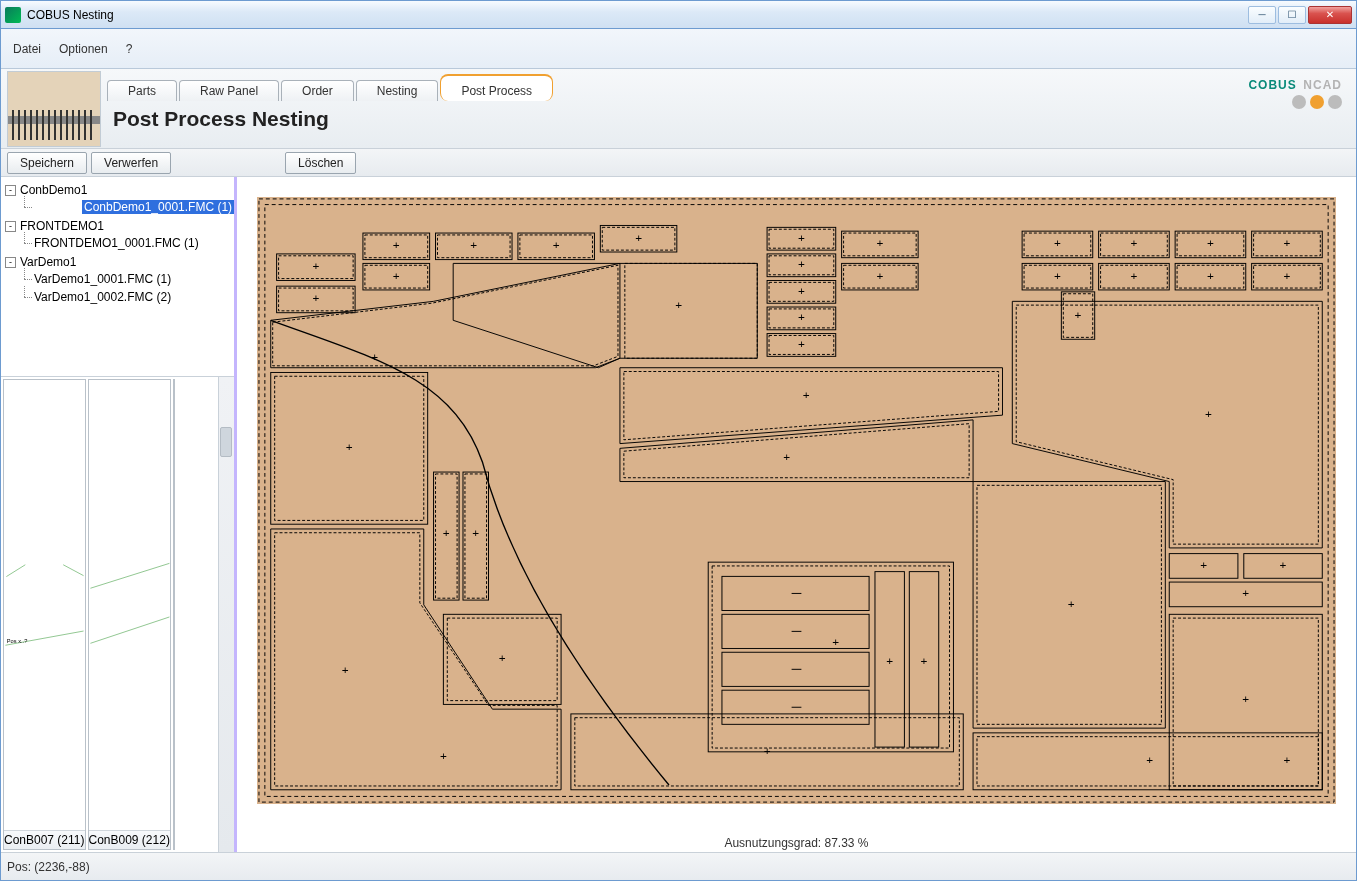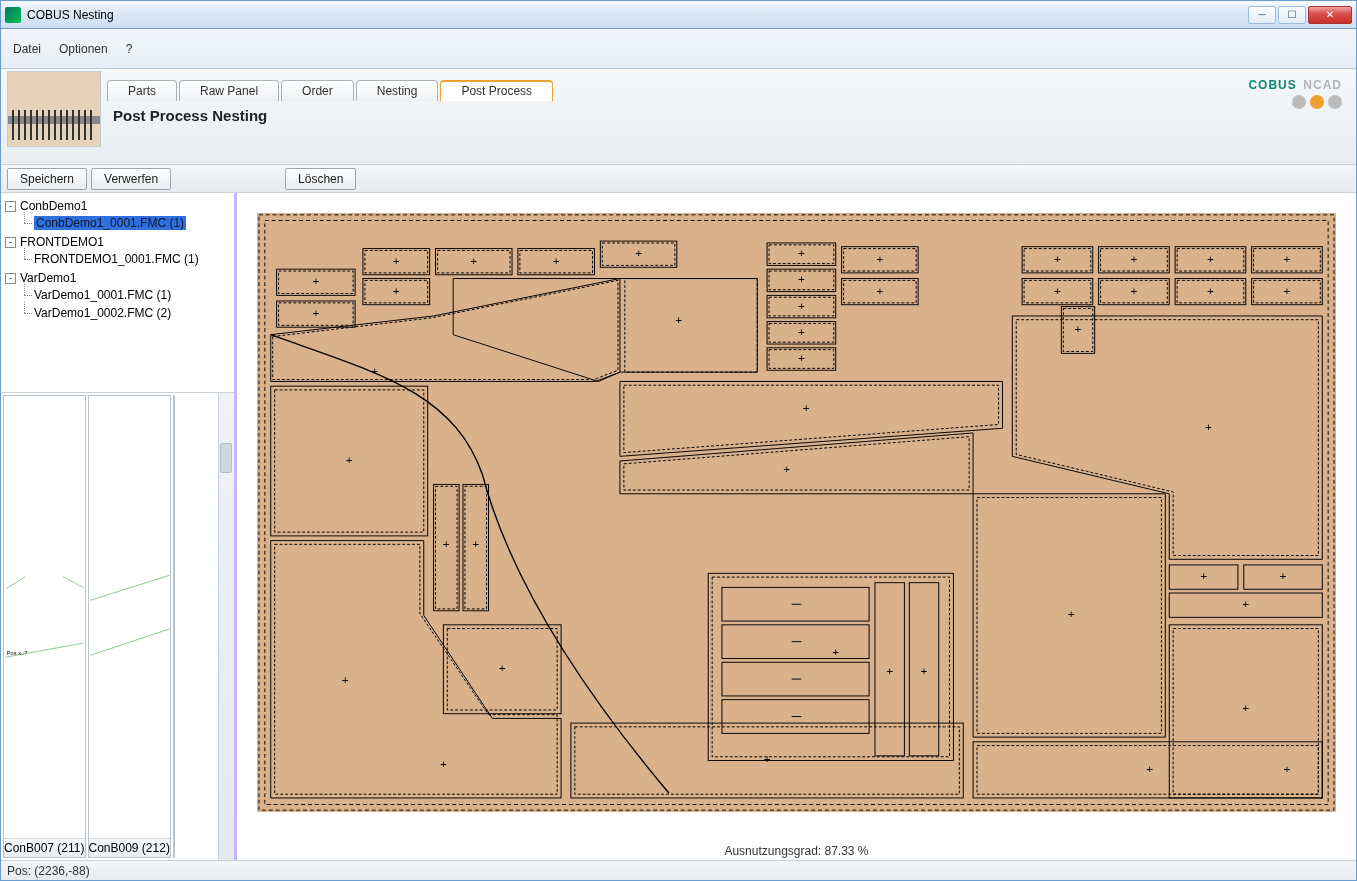--- a/index.html
+++ b/index.html
@@ -12,27 +12,27 @@
 .titlebar .title { flex: 1; font-size: 12px; color: #000; }
 .winbtns { display: flex; gap: 2px; }
 .winbtn { width: 28px; height: 18px; border: 1px solid #9dbde0; border-radius: 2px; background: linear-gradient(#fafdff,#e2edf8); display: flex; align-items: center; justify-content: center; font-size: 10px; color: #2b506f; }
 .winbtn.close { width: 44px; background: linear-gradient(#f1a3a0,#d9534f 40%,#c9302c); color: #fff; border-color: #a33; }
 
 
 .menubar { height: 40px; background: linear-gradient(#f2f6fb,#e6eef7); border-bottom: 1px solid #b9c9da; display: flex; align-items: center; padding: 0 4px; gap: 2px; }
 .menuitem { padding: 2px 8px; color: #333; }
 
 
-.headerstrip { display: flex; align-items: flex-start; background: linear-gradient(#f6f8fa,#e8edf1); border-bottom: 1px solid #c9d1d9; height: 96px; position: relative; }
+.headerstrip { display: flex; align-items: flex-start; background: linear-gradient(#f6f8fa,#e8edf1); border-bottom: 1px solid #c9d1d9; height: 80px; position: relative; }
 .thumbimg { width: 94px; height: 76px; margin: 2px 6px; background: linear-gradient(#e4d3b9 0 60%, #888 60% 70%, #e4d3b9 70%); border: 1px solid #c2ccd5; position: relative; }
 .thumbimg::after { content:""; position:absolute; inset:38px 4px 6px 4px; background: repeating-linear-gradient(90deg,#333 0 2px, transparent 2px 6px); }
 .tabs { display: flex; align-items: flex-end; height: 26px; margin-top: 6px; gap: 2px; }
 .tab { padding: 3px 20px; border: 1px solid #a9b1b9; border-bottom: none; border-radius: 4px 4px 0 0; background: linear-gradient(#fff,#eef1f4); color: #333; font-size: 12px; }
-.tab.active { background: #fff; border-color: #f0a030; border-top: 2px solid #f0a030; padding-top: 2px; }
-.pagetitle { position: absolute; left: 112px; top: 38px; font-size: 15px; font-weight: bold; color: #222; }
+.tab.active { background: #fff; border-color: #f0a030; border-top: 2px solid #f0a030; padding-top: 8px; border-radius: 8px; }
+.pagetitle { position: absolute; left: 112px; top: 38px; font-size: 21px; font-weight: bold; color: #222; }
 .brand { position: absolute; right: 14px; top: 2px; font-size: 20px; font-weight: bold; letter-spacing: 1px; }
 .brand .c1 { color: #0a8a7a; }
 .brand .c2 { color: #b3b3b3; }
 .dots { position: absolute; right: 14px; top: 26px; display: flex; gap: 4px; }
 .dot { width: 14px; height: 14px; border-radius: 50%; background: #bcbcbc; }
 .dot.on { background: #f0a030; }
 
 
 .toolbar { height: 28px; display: flex; align-items: center; gap: 4px; padding: 2px 6px; background: linear-gradient(#f3f5f7,#e7ebef); border-bottom: 1px solid #c9d1d9; }
 .btn { padding: 3px 12px; min-width: 70px; text-align: center; border: 1px solid #9aa5af; border-radius: 2px; background: linear-gradient(#fff,#e8ecef); color: #222; }
@@ -42,38 +42,38 @@
 .body { flex: 1; display: flex; overflow: hidden; }
 .leftcol { width: 236px; display: flex; flex-direction: column; border-right: 3px solid #c4b5fd; background: #fff; }
 .tree { flex: 0 0 200px; overflow: auto; padding: 4px 2px; border-bottom: 1px solid #c9d1d9; white-space: nowrap; }
 .treeul { list-style: none; margin: 0; padding: 0 0 0 2px; }
 .treeul ul { list-style: none; margin: 0; padding: 0 0 0 14px; }
 .treeul li { line-height: 16px; padding: 1px 0; }
 .expander { display: inline-block; width: 11px; height: 11px; border: 1px solid #888; text-align: center; line-height: 9px; font-size: 9px; margin-right: 4px; vertical-align: middle; background: #fff; }
 .dotline { display: inline-block; width: 11px; height: 11px; margin-right: 4px; vertical-align: middle; position: relative; }
 .dotline::before { content:""; position:absolute; left:5px; top:-6px; bottom:6px; border-left:1px dotted #888; }
 .dotline::after { content:""; position:absolute; left:5px; right:-2px; top:5px; border-top:1px dotted #888; }
-.sel { background: #2f6fde; color: #0f172a; padding: 0 2px; }
+.sel { background: #2f6fde; color: #ffffff; padding: 0 2px; margin-left: 48px; }
 .previews { flex: 1; overflow: auto; display: flex; flex-direction: row; gap: 2px; padding: 2px; position: relative; }
 .scrollhint { position:absolute; right:0; top:0; bottom:0; width:16px; background: linear-gradient(#f0f2f5,#e5e9ed); border-left:1px solid #c9d1d9; }
 .scrollslug { position:absolute; right:2px; top:50px; width:12px; height:30px; background:#cfd6dd; border:1px solid #b4bcc4; border-radius:2px;}
 .prev { border: 1px solid #b9c1c9; background: #fff; display: flex; flex-direction: column; }
 .prev .canvas { flex: 1; min-height: 180px; position: relative; }
 .prev .canvas svg { position:absolute; inset:0; width:100%; height:100%; }
 .prev .lbl { text-align: center; padding: 2px 0; background: linear-gradient(#f7f9fb,#eaeef2); border-top: 1px solid #d0d6dc; }
 
 
 .canvaswrap { flex: 1; display: flex; flex-direction: column; background: #fff; }
 .canvasarea { flex: 1; position: relative; overflow: hidden; padding: 10px 14px 4px 10px; }
 .sheet { position: absolute; left: 20px; top: 20px; right: 20px; bottom: 30px; }
 .sheet svg { width:100%; height:100%; display:block; }
 .statusline { display:flex; justify-content:center; padding: 2px 14px; color:#333; }
 
 
-.statusbar { height: 20px; background: linear-gradient(#f3f5f7,#e7ebef); border-top: 1px solid #c9d1d9; display: flex; align-items: center; padding: 0 6px; color: #333; }
+.statusbar { height: 28px; background: linear-gradient(#f3f5f7,#e7ebef); border-top: 1px solid #c9d1d9; display: flex; align-items: center; padding: 0 6px; color: #333; }
 
 .plus { font-family: "DejaVu Sans", sans-serif; }
 </style>
 </head>
 <body>
 
 <div class="window">
 
   <div class="titlebar">
     <div class="appicon"></div>

